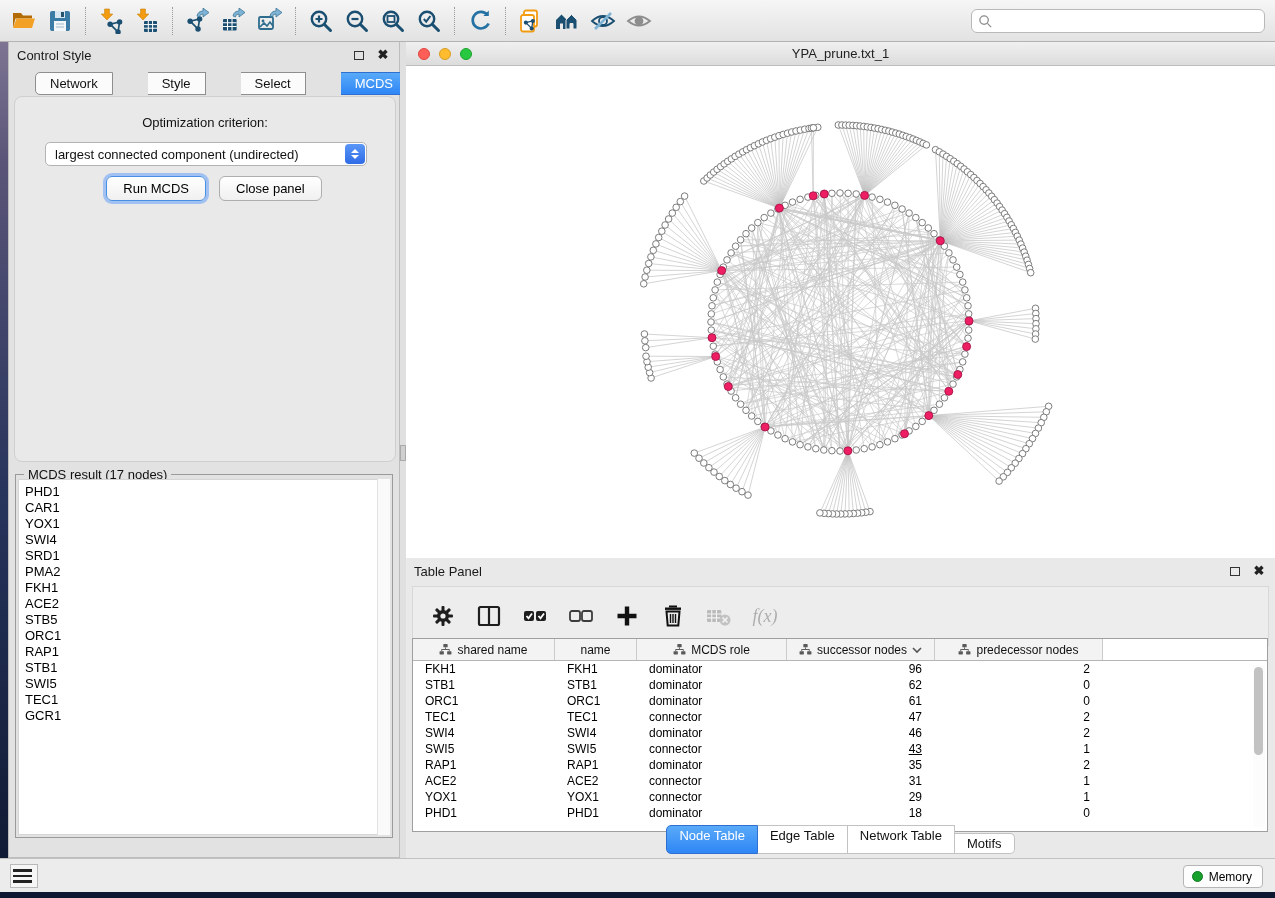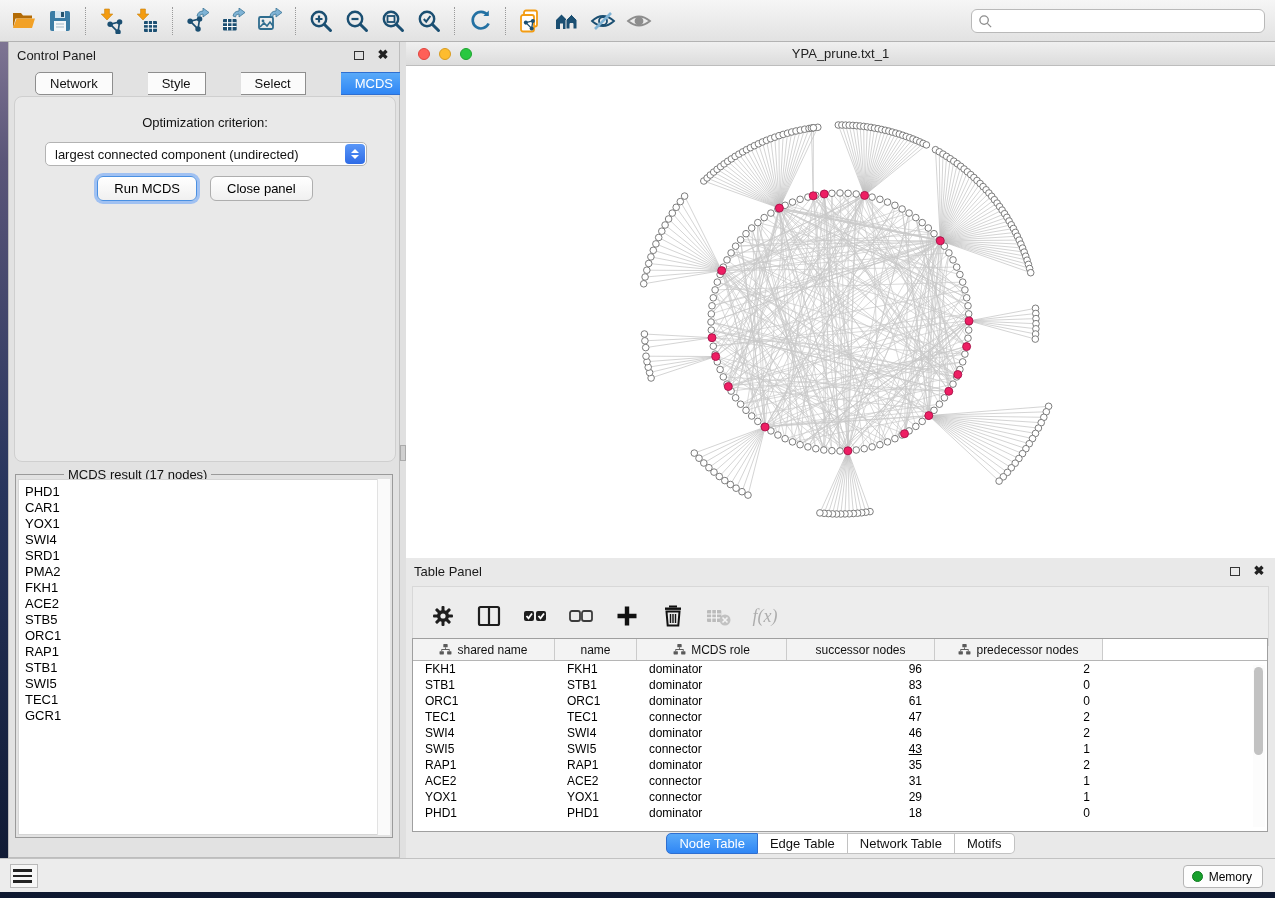--- a/index.html
+++ b/index.html
@@ -42,28 +42,28 @@
   .opt-label { text-align:center; margin-top:18px; font-size:13px; }
   .dropdown { position:absolute; left:30px; top:45px; width:322px; height:24px; background:#fff;
     border:1px solid #b3b3b3; border-radius:5px; display:flex; align-items:center; cursor:pointer; }
   .dropdown .dd-text { flex:1; padding-left:9px; font-size:13px; white-space:nowrap; overflow:hidden; }
   .dd-stepper { width:20px; height:20px; margin-right:1px; border-radius:4px;
     background:linear-gradient(#5a97f8,#2e6be6); display:flex; flex-direction:column;
     align-items:center; justify-content:center; gap:2px; }
   .dd-stepper i { width:0; height:0; border-left:4px solid transparent; border-right:4px solid transparent; }
   .dd-up { border-bottom:4px solid #fff; }
   .dd-down { border-top:4px solid #fff; }
-  .btn-row { position:absolute; left:0; top:79px; width:100%; display:flex; justify-content:center; gap:13px; }
+  .btn-row { position:absolute; left:9px; top:79px; width:100%; display:flex; justify-content:center; gap:13px; }
   .push-btn { padding:4px 16px; font-size:13px; background:linear-gradient(#ffffff,#f0f0f0);
     border:1px solid #aeaeae; border-radius:6px; cursor:pointer; }
   .push-btn.focused { box-shadow:0 0 0 3px rgba(100,160,250,.55); border-color:#4a90e2; }
 
   .result-group { position:absolute; left:6px; top:432px; width:378px; height:364px;
     border:1px solid #9a9a9a; }
-  .result-label { position:absolute; left:8px; top:-8px; background:#e2e2e2; padding:0 4px; font-size:13px;margin-left:40px; }
+  .result-label { position:absolute; left:8px; top:-8px; background:#e2e2e2; padding:0 4px; font-size:13px; }
   .result-list { position:absolute; left:2px; top:4px; right:2px; bottom:2px; background:#fff;
     border:1px solid #d5d5d5; overflow:hidden; padding:4px 0 0 6px; }
   .result-scroll { position:absolute; right:2px; top:4px; width:13px; bottom:2px;
     background:#fafafa; border-left:1px solid #e2e2e2; }
   .mcds-item { font-size:13px; line-height:16px; color:#000; }
 
   
   .v-splitter { position:absolute; left:400px; top:42px; width:6px; height:816px; background:#e0e0e0; }
   .v-handle { position:absolute; left:0px; top:403px; width:6px; height:16px;
     background:#cfcfcf; border:1px solid #aaa; }
@@ -96,21 +96,21 @@
     justify-content:center; gap:5px; font-size:12px; color:#111; cursor:pointer; }
   .tr { display:flex; height:16px; align-items:center; }
   .td { font-size:12px; color:#000; white-space:nowrap; overflow:hidden; }
   .td.num { text-align:right; }
   .tbl-scroll { position:absolute; right:2px; top:26px; width:12px; bottom:4px; background:#fcfcfc; }
   .tbl-thumb { position:absolute; left:1px; top:2px; width:9px; height:88px; background:#c2c2c2; border-radius:5px; }
 
   .tp-tabs { position:absolute; left:0; bottom:4px; width:100%; display:flex; justify-content:center; }
   .tp-tab { padding:2px 12px; font-size:13px; background:#fff; border:1px solid #c2c2c2; border-left:none; cursor:pointer; }
   .tp-tab:first-child { border-left:1px solid #c2c2c2; border-radius:5px 0 0 5px; }
-  .tp-tab:last-child { border-radius:0 5px 5px 0; }
+  .tp-tab:last-child { border-radius:0 5px 5px 0;margin-top:8px; }
   .tp-tab.sel { background:linear-gradient(#59aaf9,#2f86f5); color:#fff; border-color:#2f6fd0; }
   .tp-head-btns { position:absolute; right:8px; top:6px; display:flex; }
 
   
   .status-bar { position:absolute; left:0; top:858px; width:1275px; height:34px; background:#ececec;
     border-top:1px solid #c2c2c2; }
   .menu-btn { position:absolute; left:10px; top:5px; width:28px; height:24px; background:#f6f6f6;
     border:1px solid #b9b9b9; display:flex; flex-direction:column; justify-content:center; gap:3px;
     padding:0 5px; cursor:pointer; }
   .menu-bar { height:2.5px; background:#222; position:relative; }
@@ -273,21 +273,21 @@
     <svg width="15" height="15" viewBox="0 0 16 16">
       <circle cx="6.5" cy="6.5" r="4.5" fill="none" stroke="#8d8d8d" stroke-width="1.4"></circle>
       <line x1="10" y1="10" x2="14" y2="14" stroke="#8d8d8d" stroke-width="1.4"></line>
     </svg>
     <input placeholder="" style="">
   </div>
 </div>
 
 <div class="control-panel">
   <div class="panel-header">
-    <span class="panel-title">Control Panel</span>
+    <span class="panel-title">Control Style</span>
     <span class="spacer"></span>
     <button class="ph-btn">
         <span class="float-glyph"></span>
       </button>
     <button class="ph-btn">
         <span class="close-glyph">✖</span>
       </button>
   </div>
 
   <div class="tabs-row" id="cp-tabs">
@@ -1156,21 +1156,21 @@
           <svg width="13" height="13" viewBox="0 0 24 24">
             <g fill="#5a5a5a">
               <rect x="8" y="2" width="8" height="6" rx="1"></rect>
               <rect x="1" y="15" width="8" height="6" rx="1"></rect>
               <rect x="15" y="15" width="8" height="6" rx="1"></rect>
               <path d="M12 8v4 M5 15v-3h14v3 M5 12h14" stroke="#5a5a5a" stroke-width="1.6" fill="none"></path>
             </g>
           </svg>
           <span>MCDS role</span>
         </div>
-        <div class="th" style="width: 148px; flex-direction: column;">
+        <div class="th" style="width: 148px;">
           <svg width="13" height="13" viewBox="0 0 24 24">
             <g fill="#5a5a5a">
               <rect x="8" y="2" width="8" height="6" rx="1"></rect>
               <rect x="1" y="15" width="8" height="6" rx="1"></rect>
               <rect x="15" y="15" width="8" height="6" rx="1"></rect>
               <path d="M12 8v4 M5 15v-3h14v3 M5 12h14" stroke="#5a5a5a" stroke-width="1.6" fill="none"></path>
             </g>
           </svg>
           <span>successor nodes</span>
           <svg width="10" height="8" viewBox="0 0 10 8">
@@ -1194,21 +1194,21 @@
           <div class="td" style="width: 142px; padding: 0px 0px 0px 12px;">FKH1</div>
           <div class="td" style="width: 82px; padding: 0px 0px 0px 12px;">FKH1</div>
           <div class="td" style="width: 150px; padding: 0px 0px 0px 12px;">dominator</div>
           <div class="td num" style="width: 148px; padding: 0px 13px 0px 0px;">96</div>
           <div class="td num" style="width: 168px; padding: 0px 13px 0px 0px;">2</div>
         </div>
         <div class="tr">
           <div class="td" style="width: 142px; padding: 0px 0px 0px 12px;">STB1</div>
           <div class="td" style="width: 82px; padding: 0px 0px 0px 12px;">STB1</div>
           <div class="td" style="width: 150px; padding: 0px 0px 0px 12px;">dominator</div>
-          <div class="td num" style="width: 148px; padding: 0px 13px 0px 0px;">83</div>
+          <div class="td num" style="width: 148px; padding: 0px 13px 0px 0px;">62</div>
           <div class="td num" style="width: 168px; padding: 0px 13px 0px 0px;">0</div>
         </div>
         <div class="tr">
           <div class="td" style="width: 142px; padding: 0px 0px 0px 12px;">ORC1</div>
           <div class="td" style="width: 82px; padding: 0px 0px 0px 12px;">ORC1</div>
           <div class="td" style="width: 150px; padding: 0px 0px 0px 12px;">dominator</div>
           <div class="td num" style="width: 148px; padding: 0px 13px 0px 0px;">61</div>
           <div class="td num" style="width: 168px; padding: 0px 13px 0px 0px;">0</div>
         </div>
         <div class="tr">

